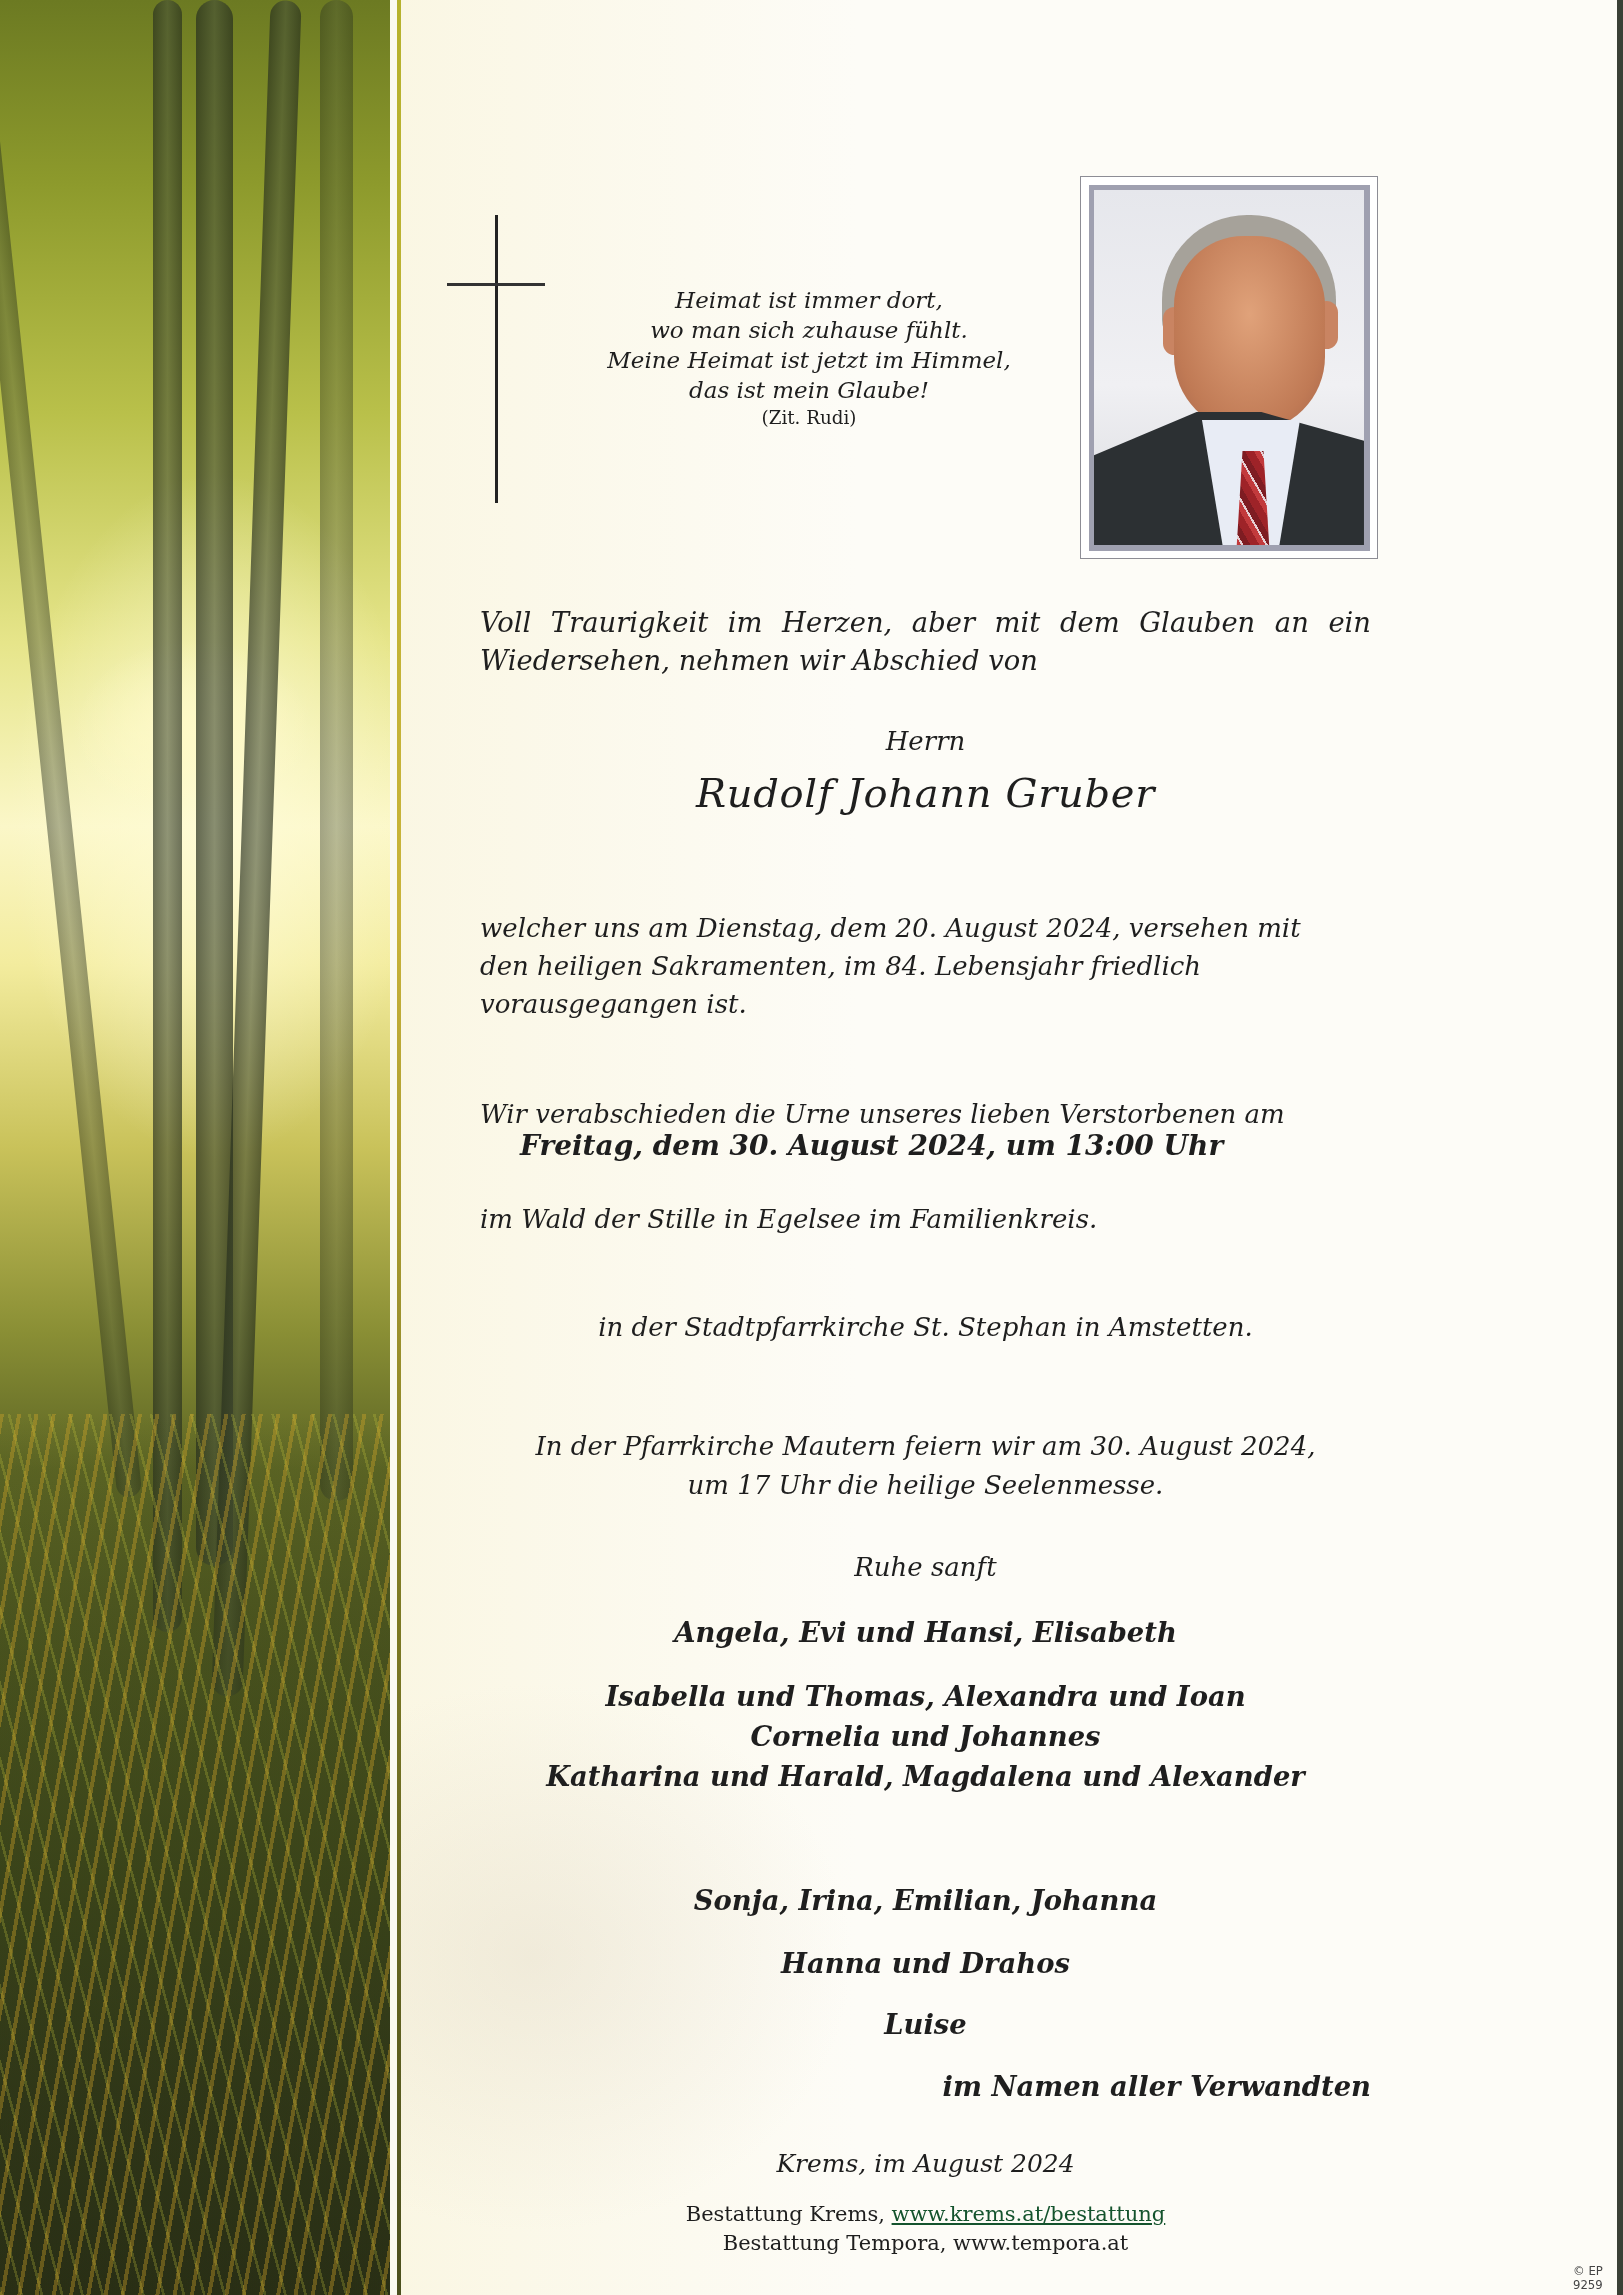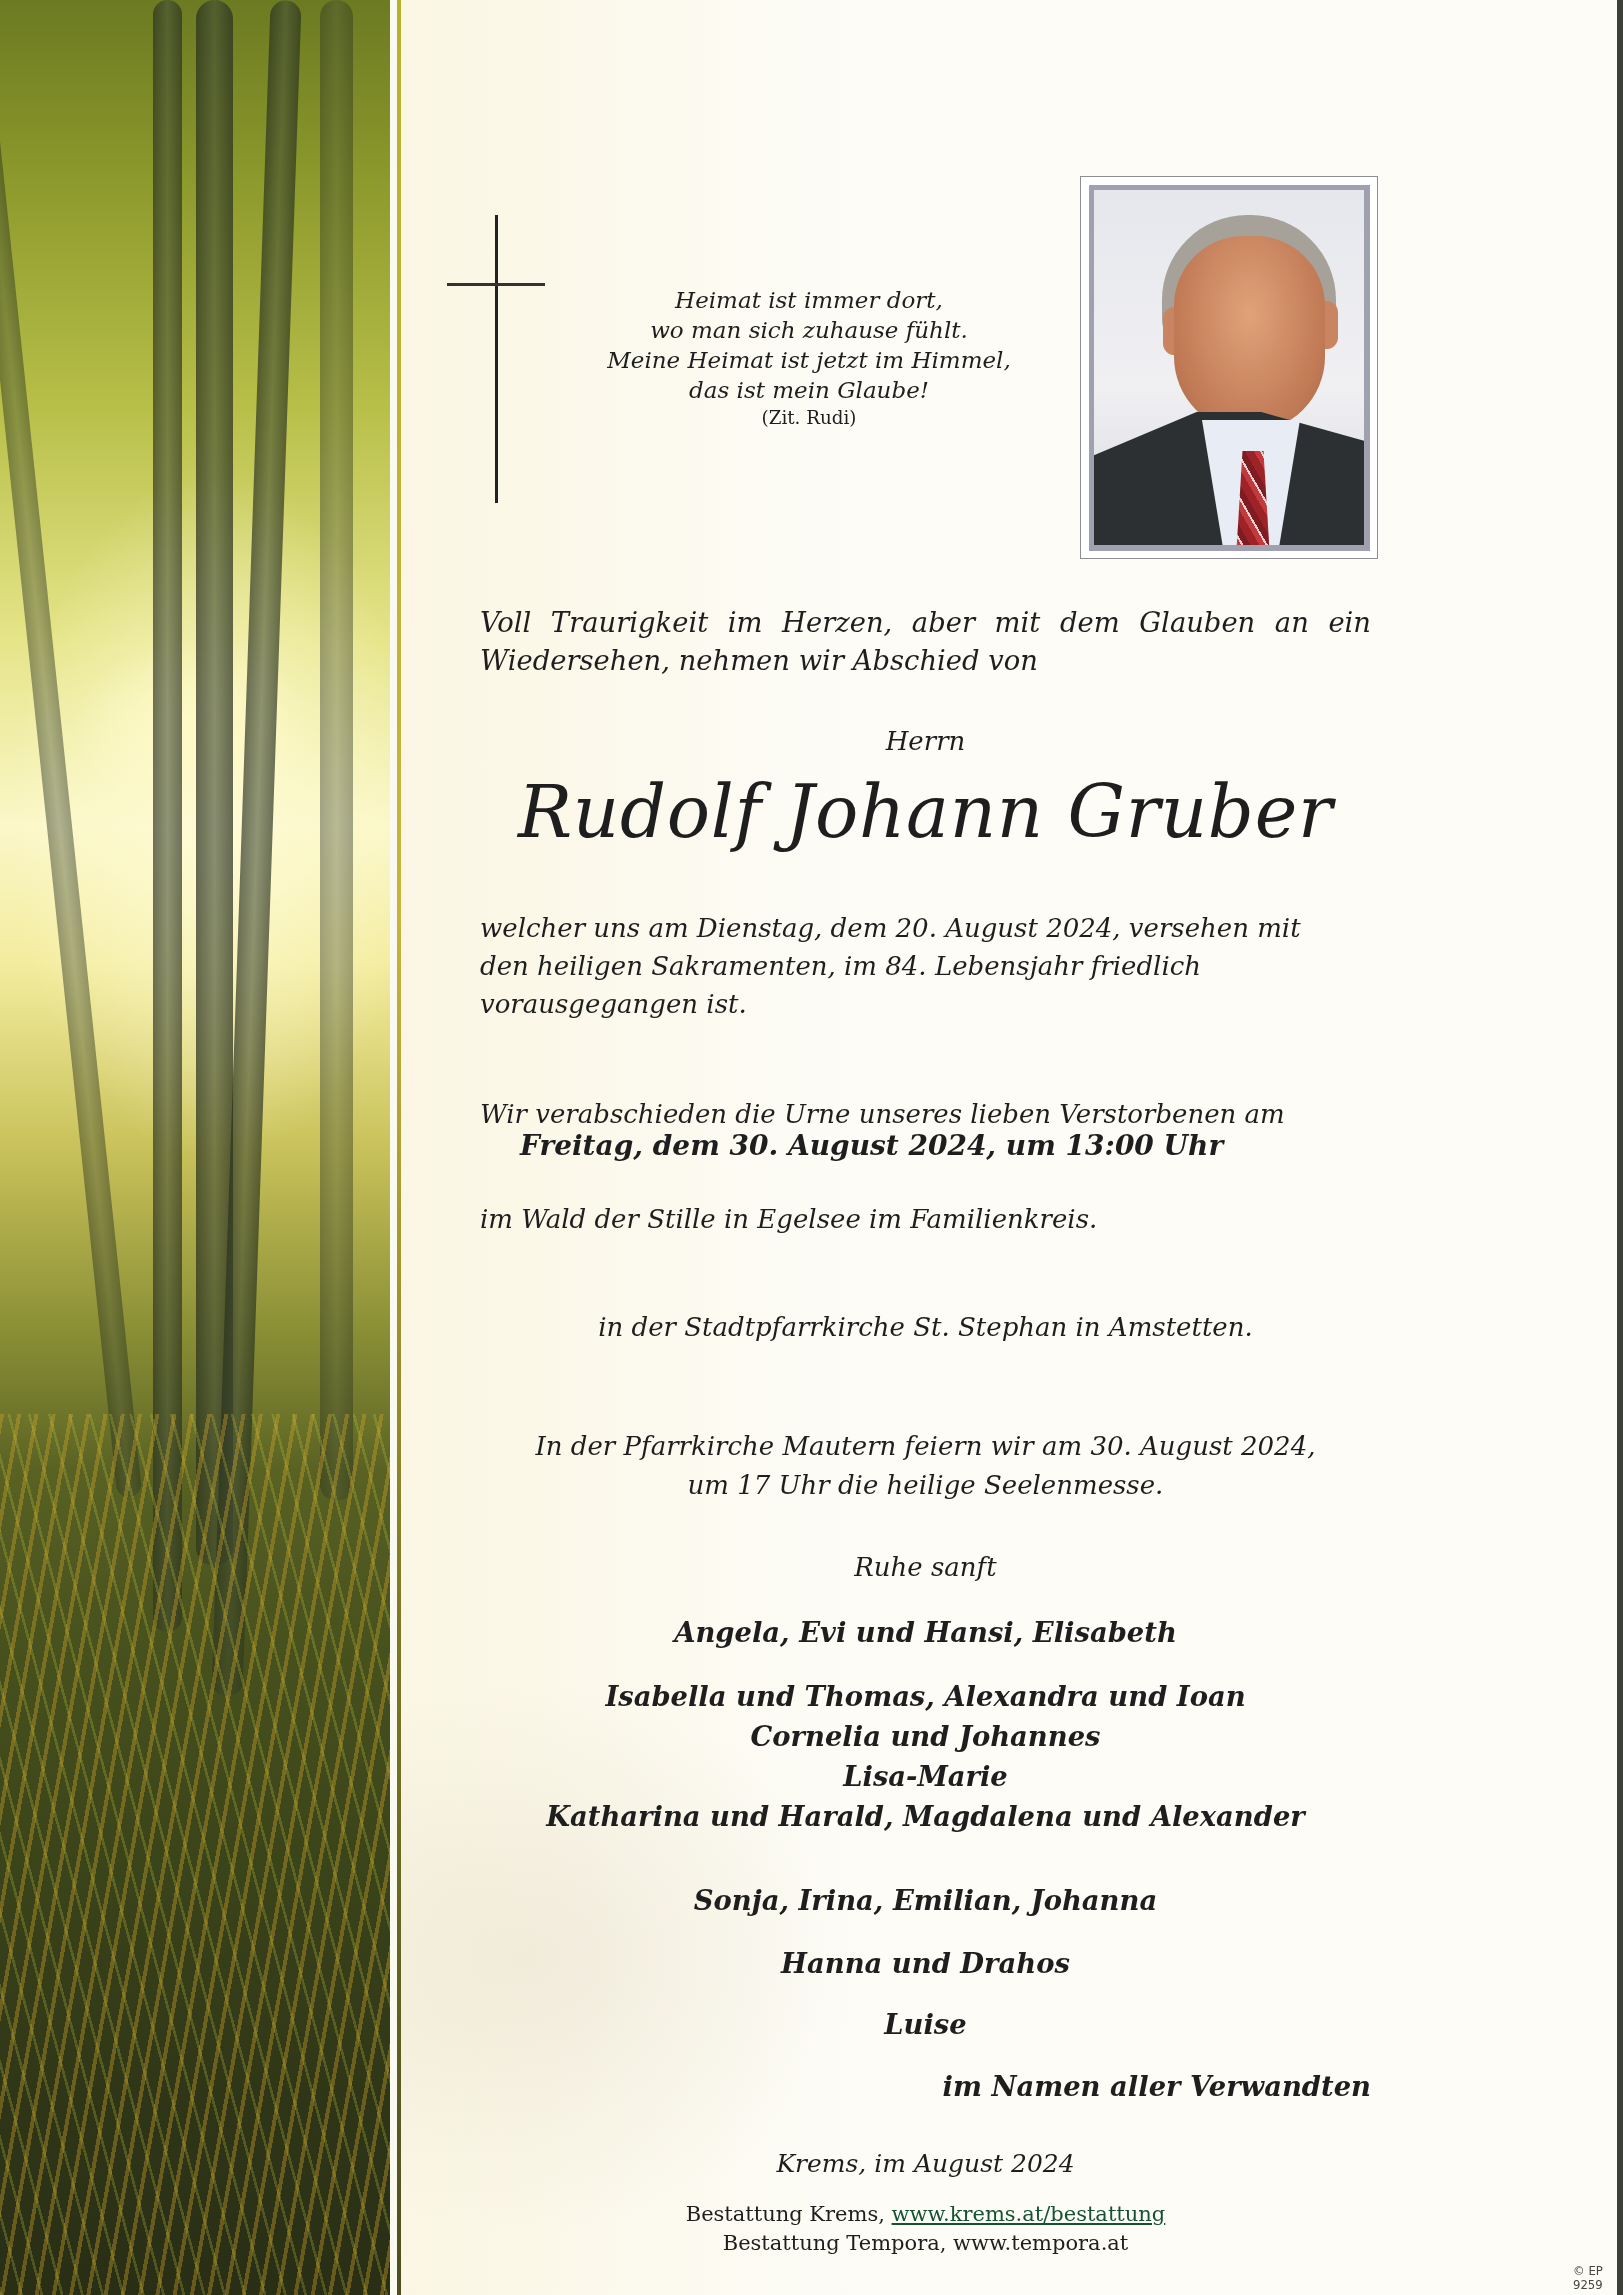--- a/index.html
+++ b/index.html
@@ -65,21 +65,21 @@
   .hair { position: absolute; left: 68px; top: 25px; width: 174px; height: 131px; border-radius: 85px 85px 26px 26px; background: #a6a29a; }
   .face { position: absolute; left: 80px; top: 46px; width: 151px; height: 196px; border-radius: 72px 72px 78px 78px; background: radial-gradient(ellipse at 50% 40%, #e0a27a, #c07a55 70%, #a5644a); }
   .ear-l { position: absolute; left: 69px; top: 117px; width: 23.5px; height: 48px; border-radius: 13px; background: #c98462; }
   .ear-r { position: absolute; left: 221px; top: 111px; width: 23.5px; height: 48px; border-radius: 13px; background: #c98462; }
   .suit { position: absolute; left: 0; top: 222px; width: 270px; height: 144px; background: #2c3033; clip-path: polygon(0 30%, 38% 0, 62% 0, 100% 20%, 100% 100%, 0 100%); }
   .shirt { position: absolute; left: 108px; top: 230px; width: 98px; height: 131px; background: #e8ecf5; clip-path: polygon(0 0, 100% 0, 78% 100%, 22% 100%); }
   .tie { position: absolute; left: 138px; top: 261px; width: 42px; height: 104px; background: repeating-linear-gradient(60deg, #9e2328 0 7.8px, #c23a3c 7.8px 13px, #e6d0d4 13px 15px, #7e1c22 15px 21px); clip-path: polygon(25% 0, 75% 0, 90% 100%, 10% 100%); }
 
   .intro { position: absolute; left: 480px; top: 604px; width: 891px; font-size: 27.4px; line-height: 38px; font-style: italic; text-align: justify; text-align-last: left; }
   .herrn { left: 480px; top: 726px; width: 891px; font-size: 26px; font-style: italic; }
-  .name { left: 480px; top: 770px; width: 891px; font-size: 72px; font-style: italic; letter-spacing: 0.7px; }
+  .name { left: 480px; top: 770px; width: 891px; font-size: 40px; font-style: italic; letter-spacing: 0.7px; }
 
   .block { position: absolute; left: 480px; width: 914px; font-size: 26px; font-style: italic; }
   .passed { top: 909px; line-height: 38px; }
   .urn { top: 1099px; }
   .date { top: 1129px; font-weight: bold; font-size: 28px; margin-left: 40px; }
   .place { top: 1204px; }
 
   .betstunde { left: 480px; top: 1308px; width: 891px; font-size: 26px; line-height: 39px; font-style: italic; }
   .messe { left: 480px; top: 1427px; width: 891px; font-size: 26px; line-height: 39px; font-style: italic; }
 
@@ -162,21 +162,20 @@
   <div>um 17 Uhr die heilige Seelenmesse.</div>
 </div>
 
 <div class="center rest">Ruhe sanft</div>
 <div class="center family f1">
   <div>Angela, Evi und Hansi, Elisabeth</div>
 </div>
 <div class="center family f2">
   <div>Isabella und Thomas, Alexandra und Ioan</div>
   <div>Cornelia und Johannes</div>
-  <div>Lisa-Marie</div>
   <div>Katharina und Harald, Magdalena und Alexander</div>
 </div>
 <div class="center family f3">
   <div>Sonja, Irina, Emilian, Johanna</div>
 </div>
 <div class="center family f4">
   <div>Hanna und Drahos</div>
 </div>
 <div class="center family f5">
   <div>Luise</div>

